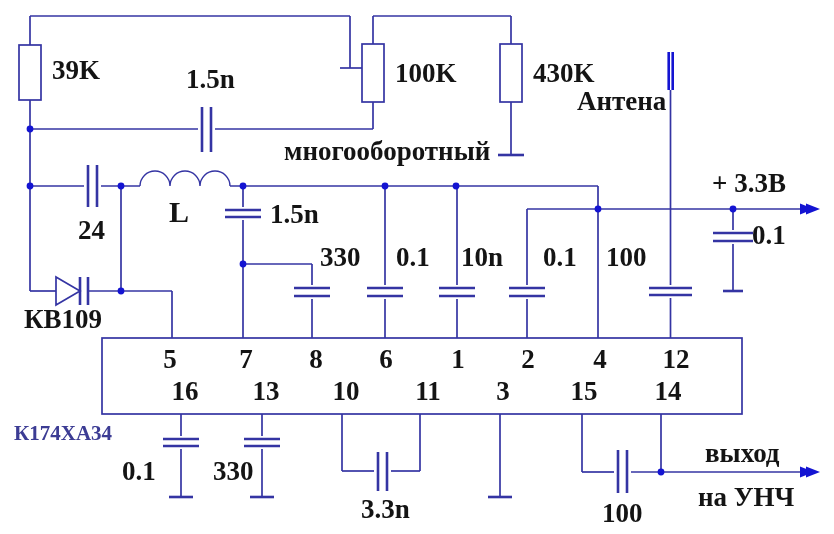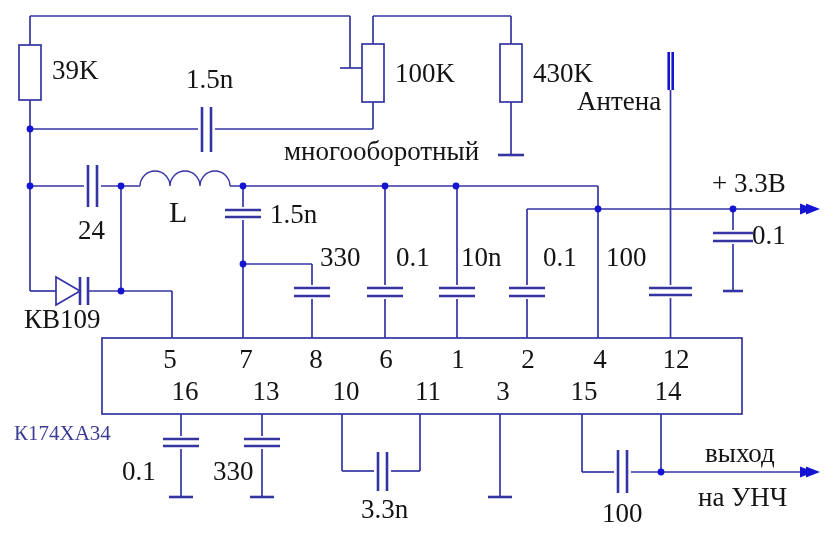--- a/index.html
+++ b/index.html
@@ -1,17 +1,17 @@
 <!DOCTYPE html>
 <html style="--wire: #3434a3; --accent: #1414d2; --ink: #141414; --ic_ink: #3c3c94; --background: #ffffff;"><head>
 <meta charset="utf-8">
 <style>
   html,body{margin:0;padding:0;background:#ffffff;}
   .stage{position:relative;width:834px;height:534px;background:var(--background,#fff);overflow:hidden;
-         font-family:"Liberation Serif",serif;}
+         font-family:"Liberation Serif",serif;font-weight:bold;}
   svg{display:block}
   .w{stroke:var(--wire,#3434a3);stroke-width:1.7;fill:none;stroke-linecap:butt;}
   .plate{stroke:var(--wire,#3434a3);stroke-width:2.6;fill:none;stroke-linecap:butt;}
   .body{stroke:var(--wire,#3434a3);stroke-width:1.7;fill:#ffffff;}
   .coil{stroke:var(--wire,#3434a3);stroke-width:1.4;fill:none;}
   .dot{fill:var(--accent,#1414d2);stroke:none;}
   .acc{stroke:var(--accent,#1414d2);stroke-width:2.6;fill:none;}
   .arr{fill:var(--accent,#1414d2);stroke:none;}
   .t{font-family:"Liberation Serif",serif;fill:var(--ink,#141414);}
   .t27{font-size:27px;}

